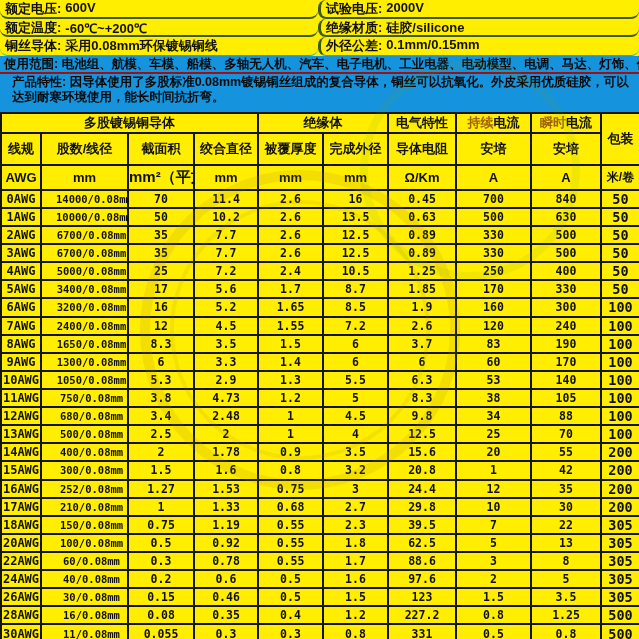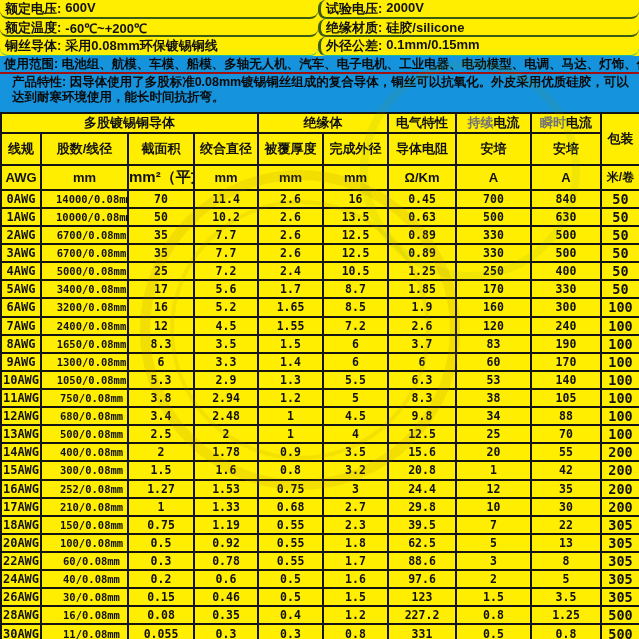--- a/index.html
+++ b/index.html
@@ -56,21 +56,21 @@
     padding: 0;
     overflow: hidden;
     white-space: nowrap;
   }
   .data-table thead th { font-weight: bold; font-size: 13px; }
   .group-row th { height: 16px; font-size: 13.5px; }
   .sub-row th { height: 32px; }
   .unit-row th { height: 25px; font-family: Liberation Sans, sans-serif; font-size: 13px; }
   .unit-row th.cjk-unit { font-family: "Liberation Sans", sans-serif; font-size: 12px; }
   .unit-row th.sq-unit { font-size: 15px; font-family: "Liberation Sans", sans-serif; }
-  th .red { color: #737373; }
+  th .red { color: #a16207; }
   th.package-th { font-size: 17px; }
   .data-table tbody td {
     font-family: "DejaVu Sans Mono", monospace;
     font-weight: bold; font-size: 11.5px;
   }
   .data-table tbody td:first-child { font-size: 12px; }
   .data-table tbody td:nth-child(2) { font-size: 10.5px; padding-left: 14px; }
   .data-table tbody td:last-child { font-size: 13.5px; }
 
   
@@ -296,21 +296,21 @@
           <td>5.5</td>
           <td>6.3</td>
           <td>53</td>
           <td>140</td>
           <td>100</td>
         </tr>
         <tr>
           <td>11AWG</td>
           <td>750/0.08mm</td>
           <td>3.8</td>
-          <td>2.94</td>
+          <td>4.73</td>
           <td>1.2</td>
           <td>5</td>
           <td>8.3</td>
           <td>38</td>
           <td>105</td>
           <td>100</td>
         </tr>
         <tr>
           <td>12AWG</td>
           <td>680/0.08mm</td>

